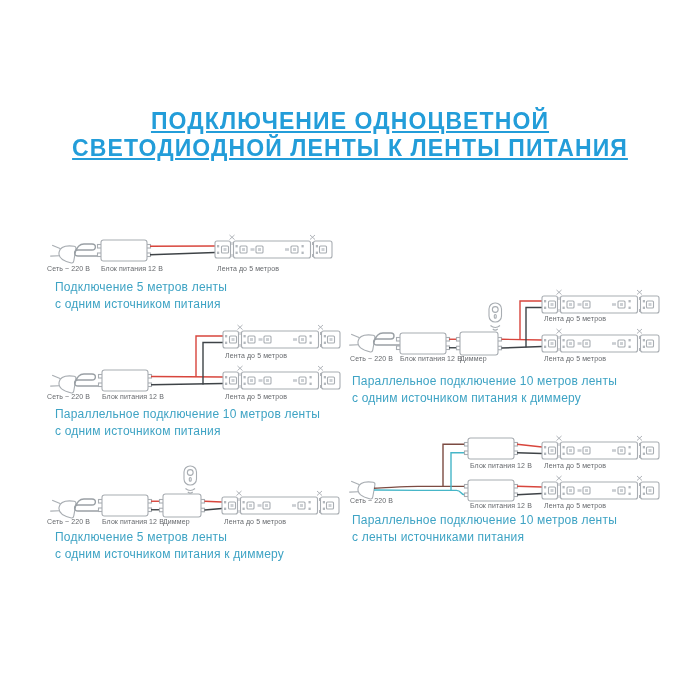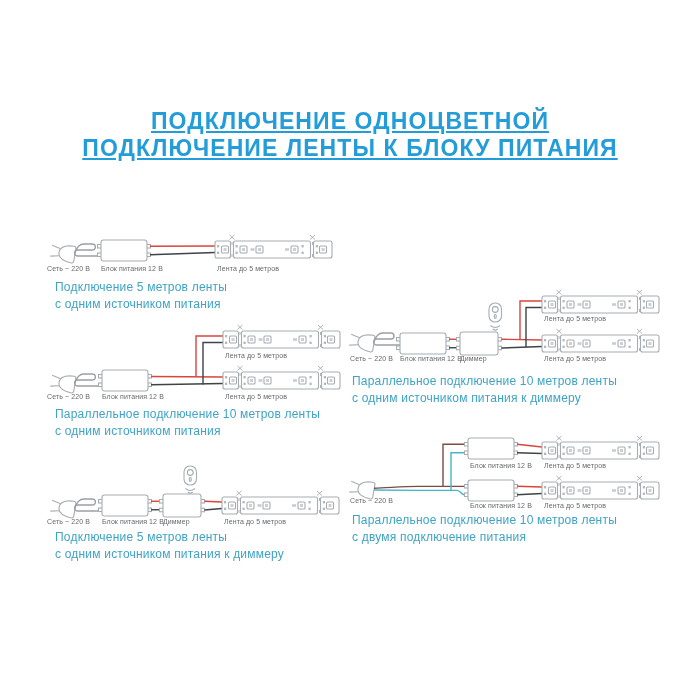--- a/index.html
+++ b/index.html
@@ -91,21 +91,21 @@
       <rect class="shape" x="76" y="5" width="7" height="7" rx="1"></rect>
       <rect class="led-in" x="78" y="7" width="3" height="3"></rect>
       <rect class="shape" x="104.5" y="5" width="7" height="7" rx="1"></rect>
       <rect class="led-in" x="106.5" y="7" width="3" height="3"></rect>
     </g>
   </defs>
 </svg>
 
 <div class="title">
   <div>ПОДКЛЮЧЕНИЕ ОДНОЦВЕТНОЙ</div>
-  <div>ПОДКЛЮЧЕНИЕ ЛЕНТЫ К БЛОКУ ПИТАНИЯ</div>
+  <div>СВЕТОДИОДНОЙ ЛЕНТЫ К ЛЕНТЫ ПИТАНИЯ</div>
 </div>
 
 <svg class="diag" style="left:45px;top:228px" width="300" height="50" viewBox="0 -8 300 50">
   <use href="#sym-plug" transform="translate(8,8) rotate(10,11,9)"></use>
   <path class="w-cord" d="M30,17 C32,10 35,8 39,8 H47 C51.5,8 51.5,14 47,14 H33 C28.5,14 28.5,20 33,20 H56"></path>
   <use href="#sym-psu" transform="translate(56,4)"></use>
   <path class="w-red" d="M105,10.25 L170,10"></path>
   <path class="w-blk" d="M105,18.75 L170,16.5"></path>
   <use href="#sym-strip" transform="translate(170,5)"></use>
   <text class="lbl" x="2" y="35">Сеть ~ 220 В</text>
@@ -198,14 +198,14 @@
   <use href="#sym-strip" transform="translate(194,10)"></use>
   <use href="#sym-strip" transform="translate(194,50)"></use>
   <text class="lbl" x="122" y="36">Блок питания 12 В</text>
   <text class="lbl" x="196" y="36">Лента до 5 метров</text>
   <text class="lbl" x="2" y="71">Сеть ~ 220 В</text>
   <text class="lbl" x="122" y="76">Блок питания 12 В</text>
   <text class="lbl" x="196" y="76">Лента до 5 метров</text>
 </svg>
 <div class="caption" style="left:352px;top:512px">
   <div>Параллельное подключение 10 метров ленты</div>
-  <div>с двумя подключение питания</div>
+  <div>с ленты источниками питания</div>
 </div>
 
 </body></html>

